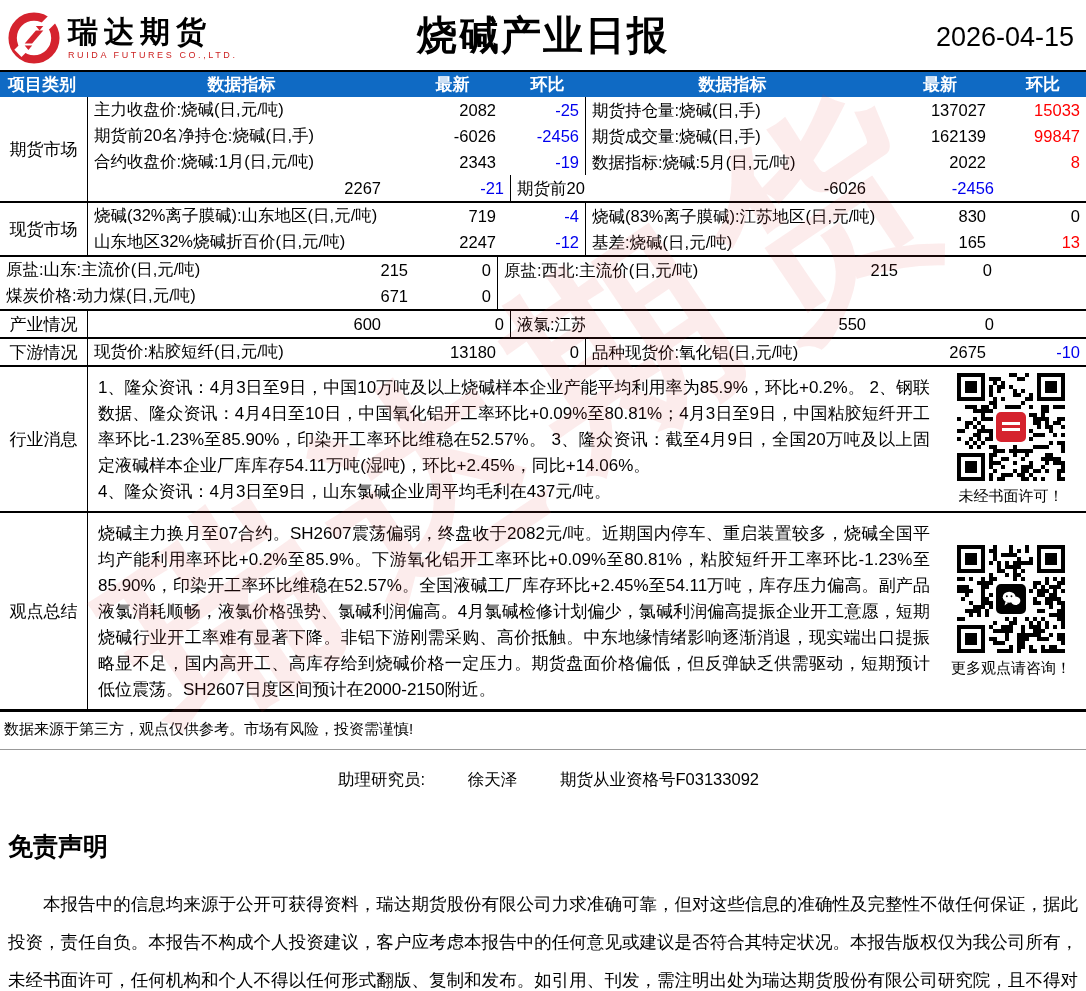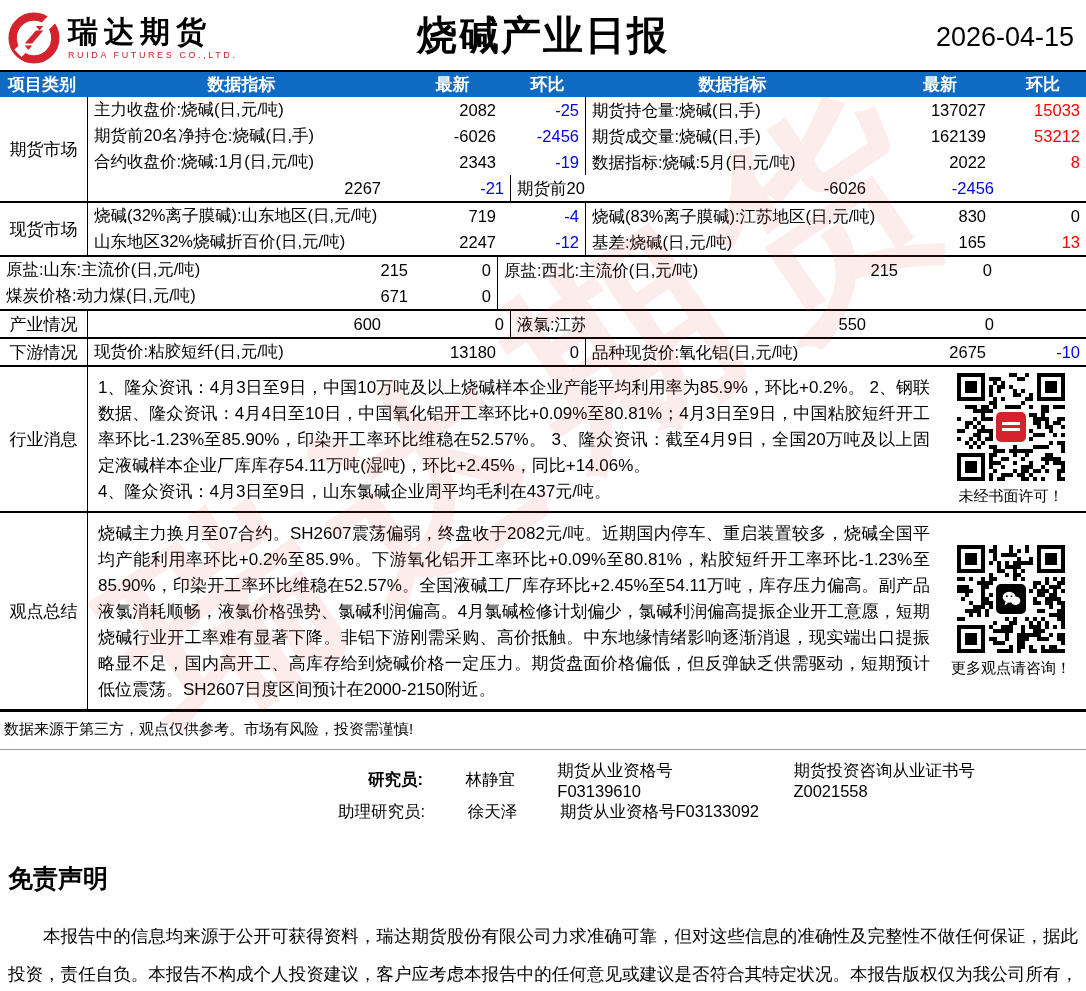--- a/index.html
+++ b/index.html
@@ -109,21 +109,21 @@
       <span class="cell-label r2">期货持仓量:烧碱(日,手)</span>
       <span class="cell-val">137027</span>
       <span class="chg" data-tone="pos">15033</span>
     </div>
     <div class="grid-row">
       <span class="cell-label">期货前20名净持仓:烧碱(日,手)</span>
       <span class="cell-val">-6026</span>
       <span class="chg" data-tone="neg">-2456</span>
       <span class="cell-label r2">期货成交量:烧碱(日,手)</span>
       <span class="cell-val">162139</span>
-      <span class="chg" data-tone="pos">53212</span>
+      <span class="chg" data-tone="pos">99847</span>
     </div>
     <div class="grid-row">
       <span class="cell-label">合约收盘价:烧碱:1月(日,元/吨)</span>
       <span class="cell-val">2343</span>
       <span class="chg" data-tone="neg">-19</span>
       <span class="cell-label r2">数据指标:烧碱:5月(日,元/吨)</span>
       <span class="cell-val">2022</span>
       <span class="chg" data-tone="pos">8</span>
     </div>
     <div class="grid-row">
@@ -640,26 +640,20 @@
         <i style="left:104px;top:104px"></i>
       </div>
     <div class="qr-caption">更多观点请咨询！</div>
   </div>
 </div>
 
 <div class="footnote">数据来源于第三方，观点仅供参考。市场有风险，投资需谨慎!</div>
 
 <div class="researchers">
   <div class="res-row">
-    <span class="res-label bold">研究员:</span>
-    <span class="res-name">林静宜</span>
-    <span class="res-cert">期货从业资格号F03139610</span>
-    <span class="res-cert">期货投资咨询从业证书号Z0021558</span>
-  </div>
-  <div class="res-row">
     <span class="res-label">助理研究员:</span>
     <span class="res-name">徐天泽</span>
     <span class="res-cert">期货从业资格号F03133092</span>
   </div>
 </div>
 
 <div class="disclaimer">
   <div class="disc-title">免责声明</div>
   <div class="disc-body">本报告中的信息均来源于公开可获得资料，瑞达期货股份有限公司力求准确可靠，但对这些信息的准确性及完整性不做任何保证，据此投资，责任自负。本报告不构成个人投资建议，客户应考虑本报告中的任何意见或建议是否符合其特定状况。本报告版权仅为我公司所有，未经书面许可，任何机构和个人不得以任何形式翻版、复制和发布。如引用、刊发，需注明出处为瑞达期货股份有限公司研究院，且不得对本报告进行有悖原意的引用、删节和修改。</div>
 </div>

